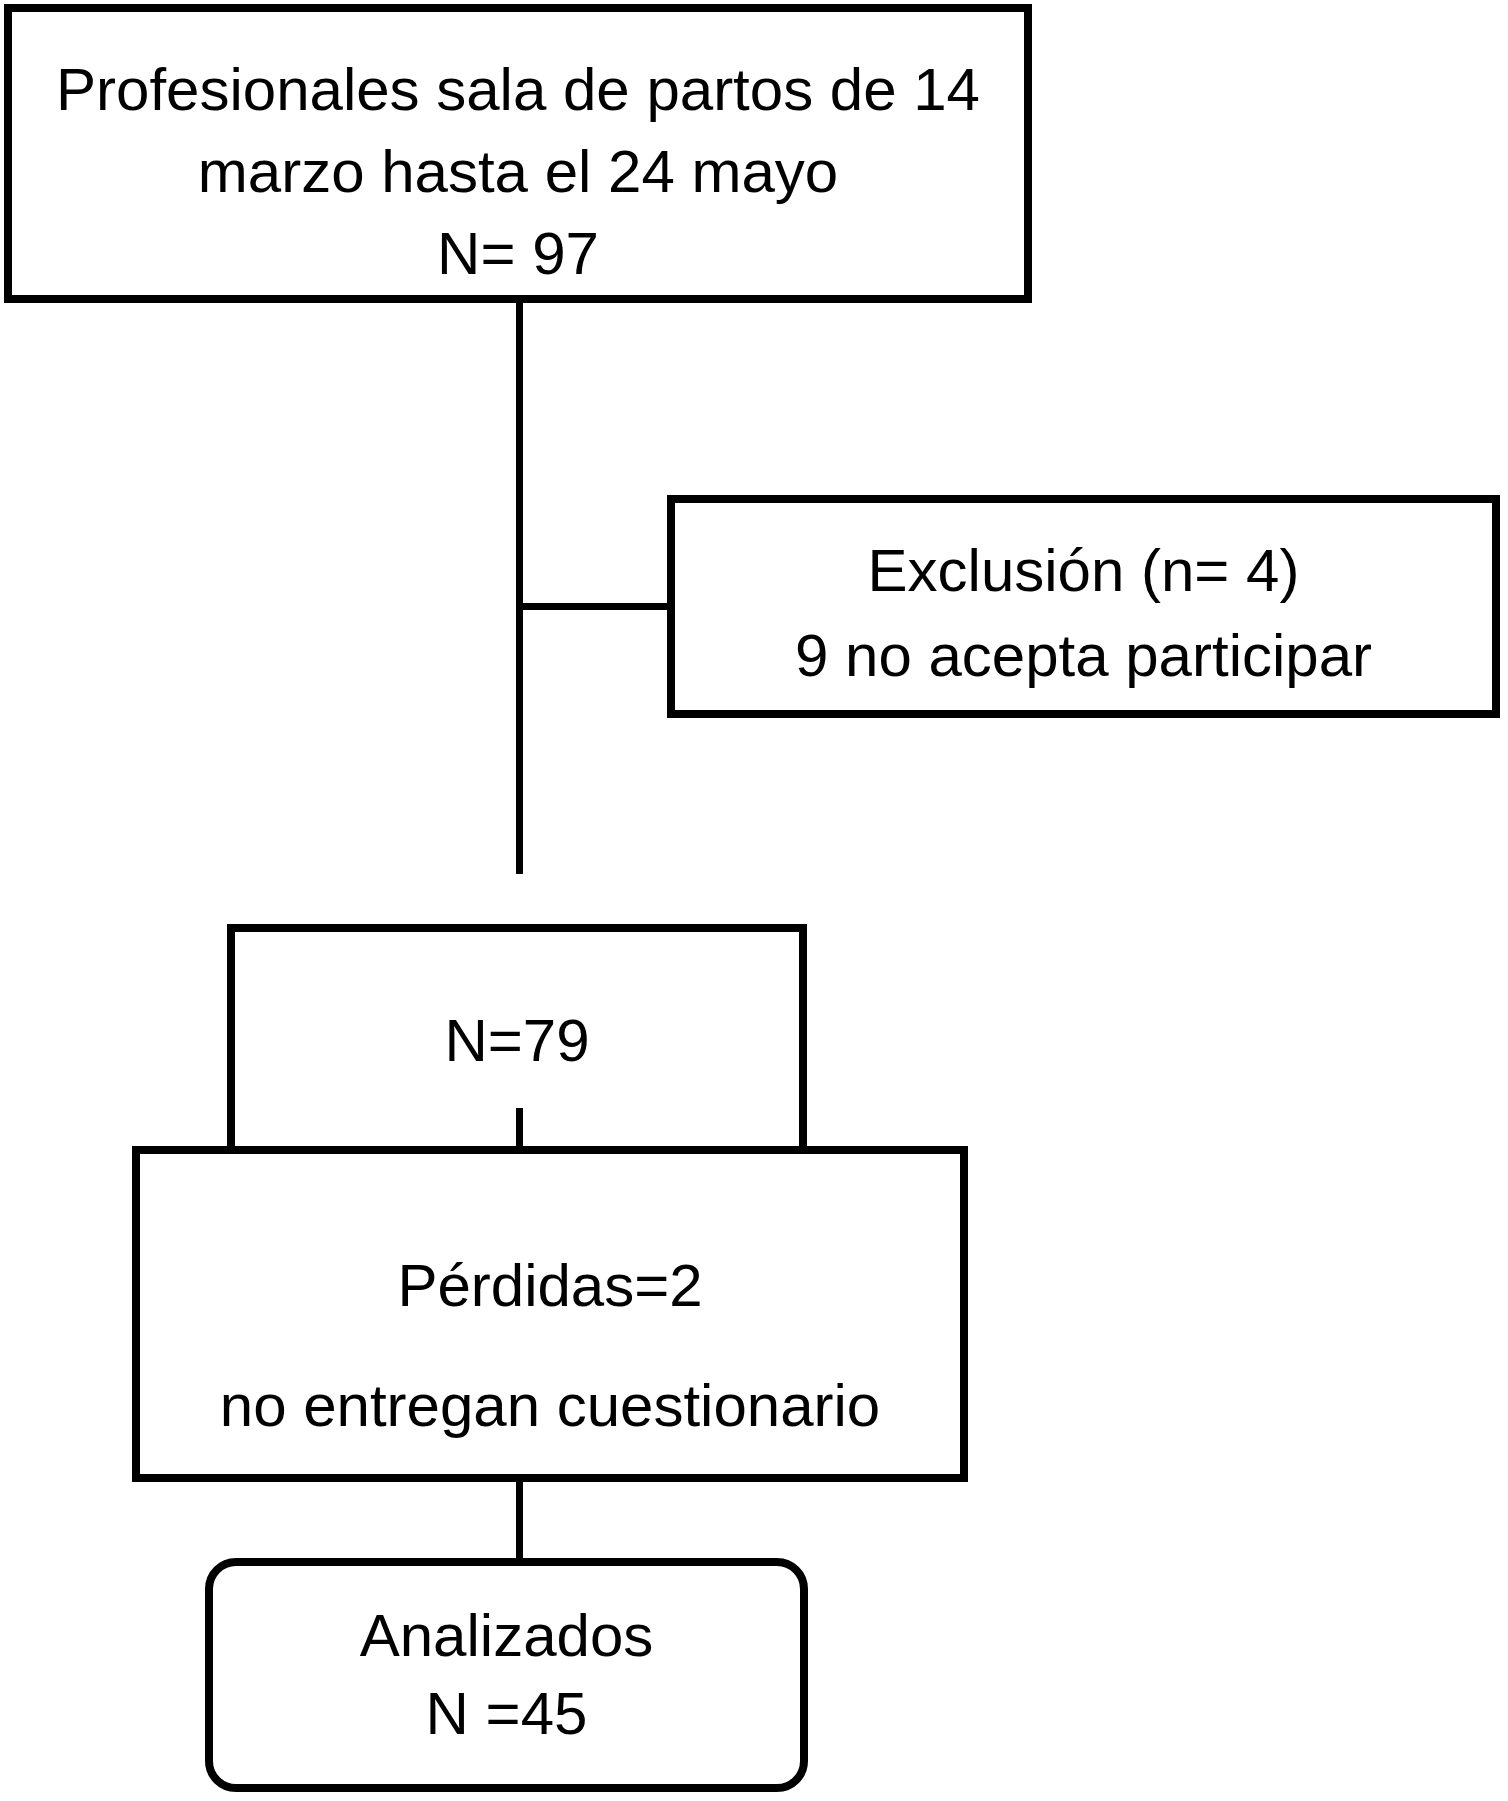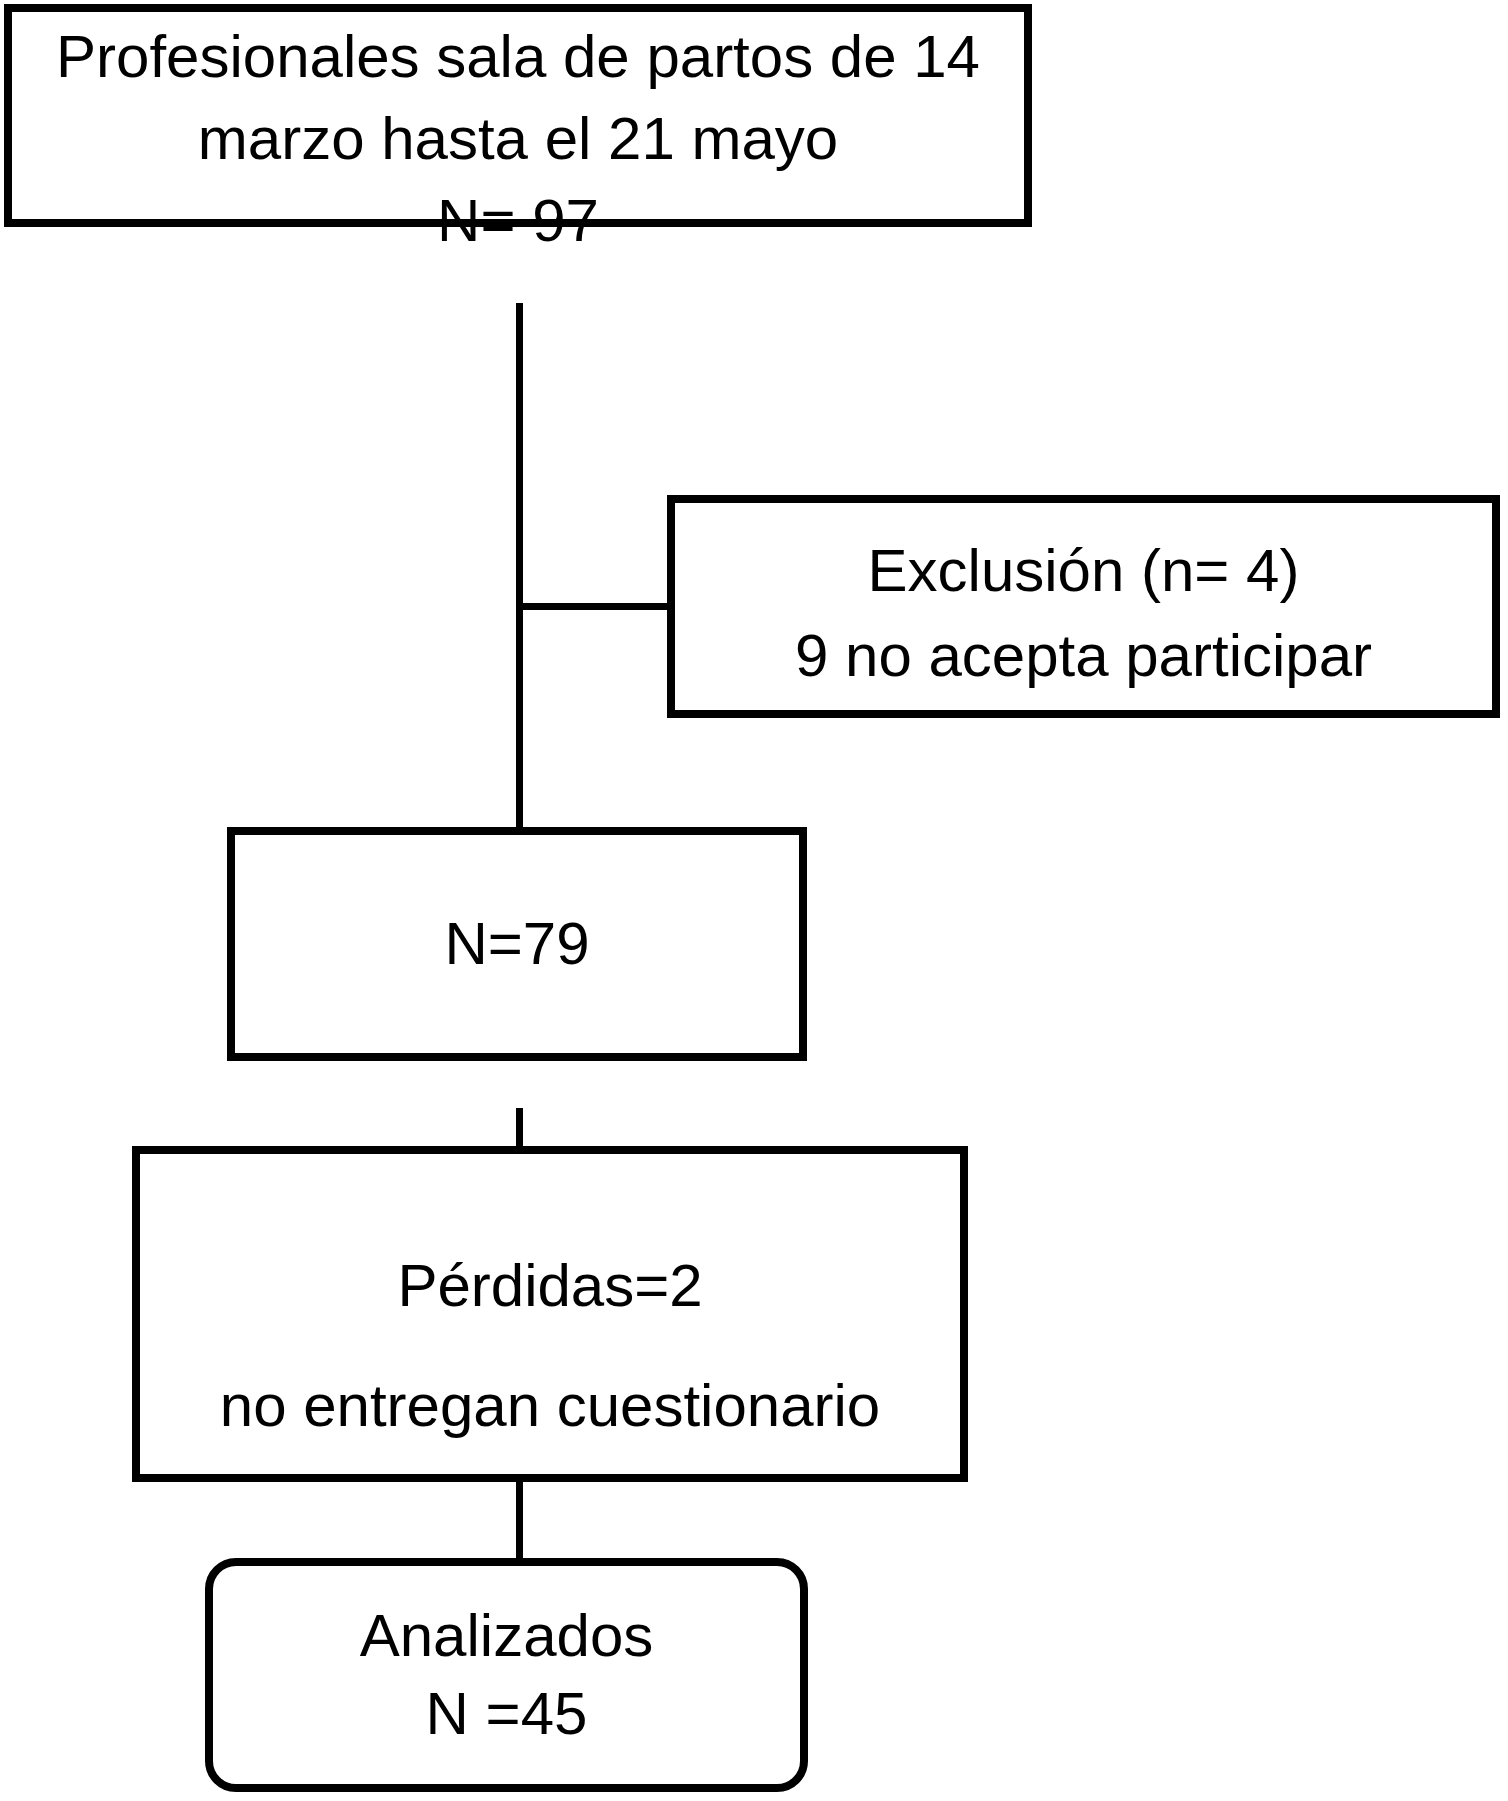--- a/index.html
+++ b/index.html
@@ -30,29 +30,30 @@
     line-height: 82px;
     white-space: nowrap;
   }
   .conn {
     position: absolute;
     background: #000000;
   }
 
   
   #box-enrollment {
-    left: 4px; top: 4px; width: 1028px; height: 223px;
+    left: 4px; top: 4px; width: 1028px; height: 299px;
     padding-top: 46px;
+    justify-content: flex-end;
   }
   #box-exclusion {
     left: 667px; top: 495px; width: 833px; height: 223px;
     line-height: 85px; padding-top: 12px; text-align: right;
   }
   #box-after-exclusion {
-    left: 227px; top: 827px; width: 580px; height: 234px;
+    left: 227px; top: 924px; width: 580px; height: 234px;
   }
   #box-losses {
     left: 132px; top: 1146px; width: 836px; height: 336px;
     line-height: 85px; row-gap: 35px; padding-top: 62px;
   }
   #box-analyzed {
     left: 205px; top: 1558px; width: 603px; height: 234px;
     line-height: 78px;
     border-radius: 31px;
   }
@@ -63,21 +64,21 @@
   #conn-n79-to-losses  { left: 516px; top: 1108px; width: 7px;   height: 38px; }
   #conn-losses-to-anal { left: 516px; top: 1482px; width: 7px;   height: 76px; }
 </style>
 </head>
 <body>
 
 <div id="canvas">
 
   <div class="box" id="box-enrollment">
     <span>Profesionales sala de partos de 14</span>
-    <span>marzo hasta el 21 mayo</span>
+    <span>marzo hasta el 24 mayo</span>
     <span>N= 97</span>
   </div>
 
   <div class="conn" id="conn-top-to-n79"></div>
   <div class="conn" id="conn-to-exclusion"></div>
 
   <div class="box" id="box-exclusion">
     <span>Exclusión (n= 4)</span>
     <span>9 no acepta participar</span>
   </div>

